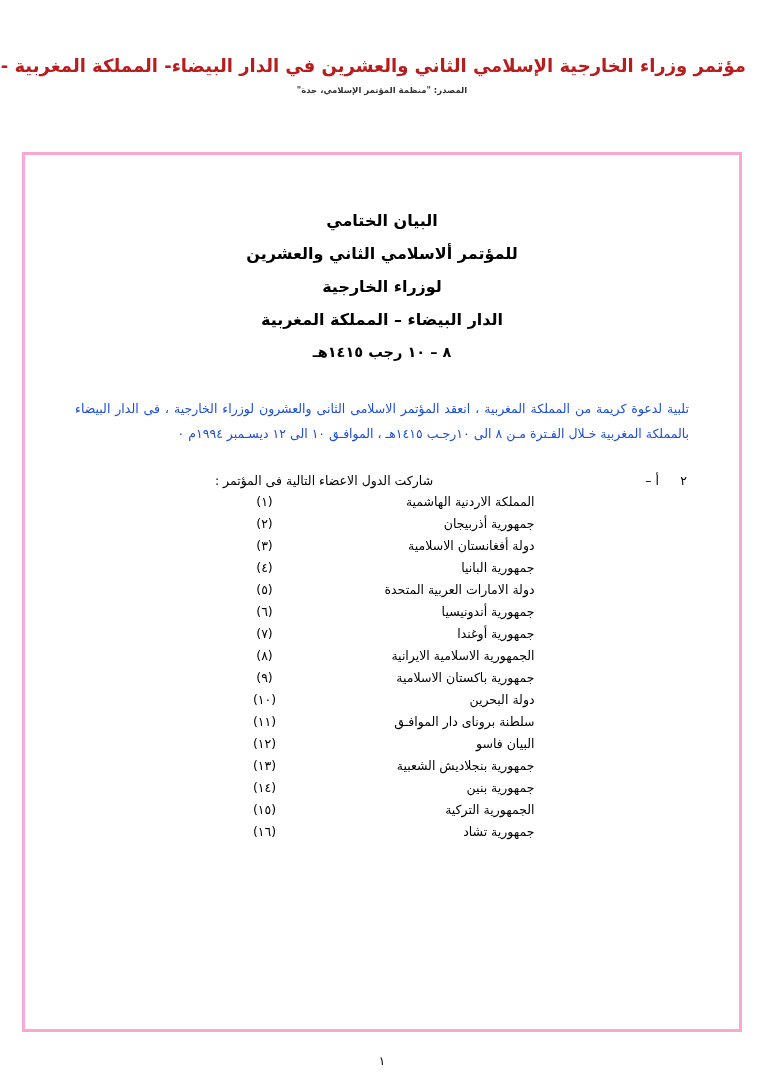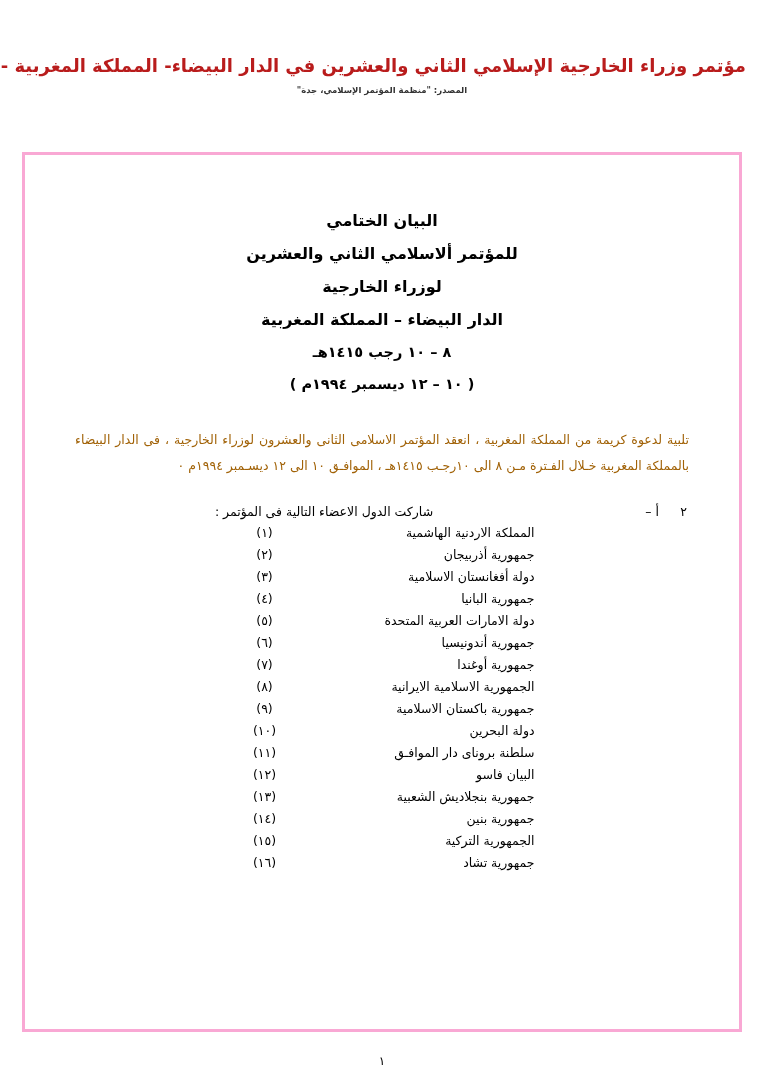--- a/index.html
+++ b/index.html
@@ -75,21 +75,21 @@
   }
 
   
   .intro {
     margin-top: 36px;
     font-size: 12.5px;
     line-height: 2.05;
     text-align: justify;
     direction: rtl;
     padding: 0 4px;
-    color: #a16207;
+    color: #1d4ed8;
   }
 
   
   .clause {
     margin-top: 26px;
     display: flex;
     flex-direction: row;
     direction: rtl;
     font-size: 12.5px;
     align-items: flex-start;
@@ -159,21 +159,20 @@
 
 <div class="page-frame">
   <div class="page-inner">
 
     <div class="title-block">
       <div class="t-line">البيان الختامي</div>
       <div class="t-line">للمؤتمر ألاسلامي الثاني والعشرين</div>
       <div class="t-line">لوزراء الخارجية</div>
       <div class="t-line">الدار البيضاء – المملكة المغربية</div>
       <div class="t-line small">٨ – ١٠ رجب ١٤١٥هـ</div>
-      <div class="t-line small">( ١٠ – ١٢ ديسمبر ١٩٩٤م )</div>
     </div>
 
     <div class="intro">تلبية لدعوة كريمة من المملكة المغربية ، انعقد المؤتمر الاسلامى الثانى والعشرون لوزراء الخارجية ، فى الدار البيضاء بالمملكة المغربية خـلال الفـترة مـن ٨ الى  ١٠رجـب ١٤١٥هـ ، الموافـق ١٠ الى ١٢ ديسـمبر ١٩٩٤م ٠</div>
 
     <div class="clause">
       <div class="num">٢</div>
       <div class="letter">أ –</div>
       <div class="text">شاركت الدول الاعضاء التالية فى المؤتمر  :</div>
     </div>
 

